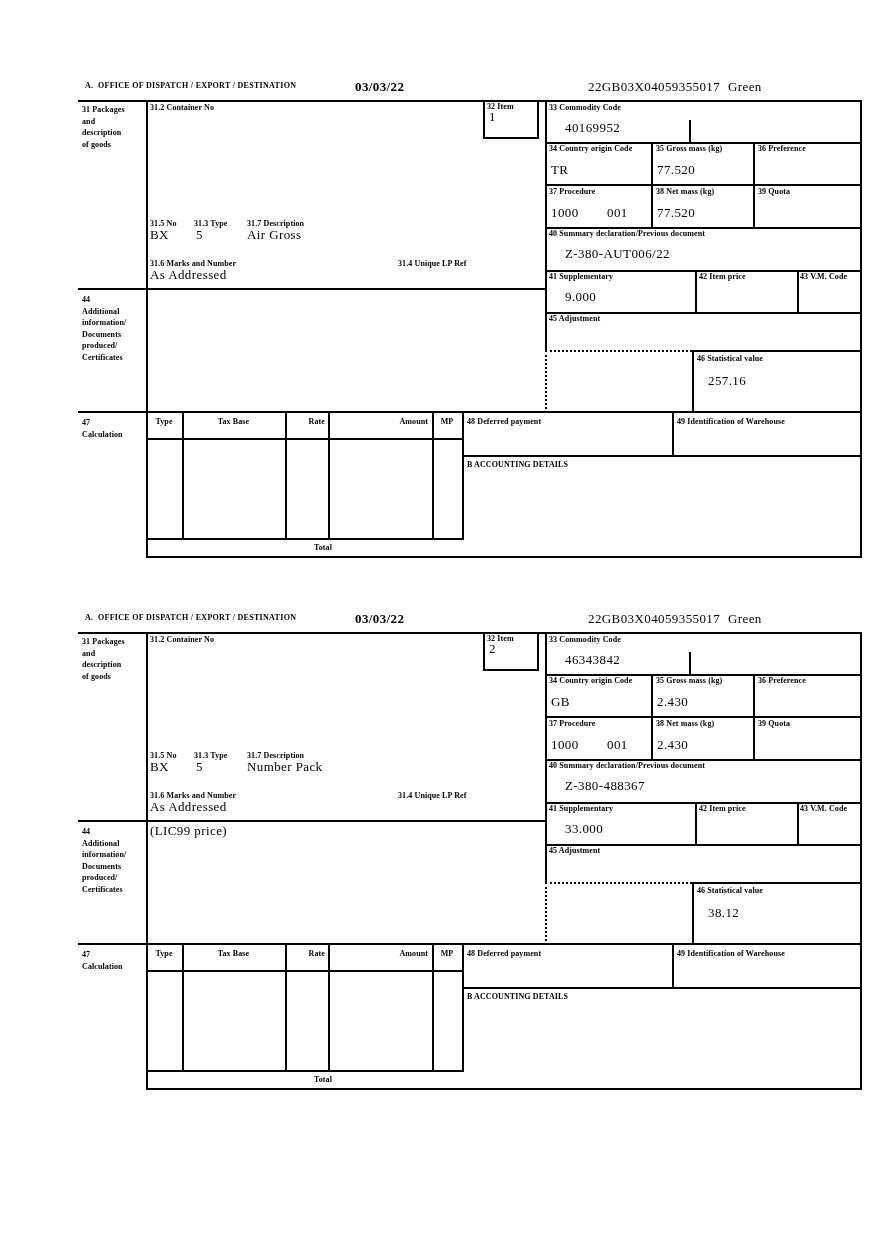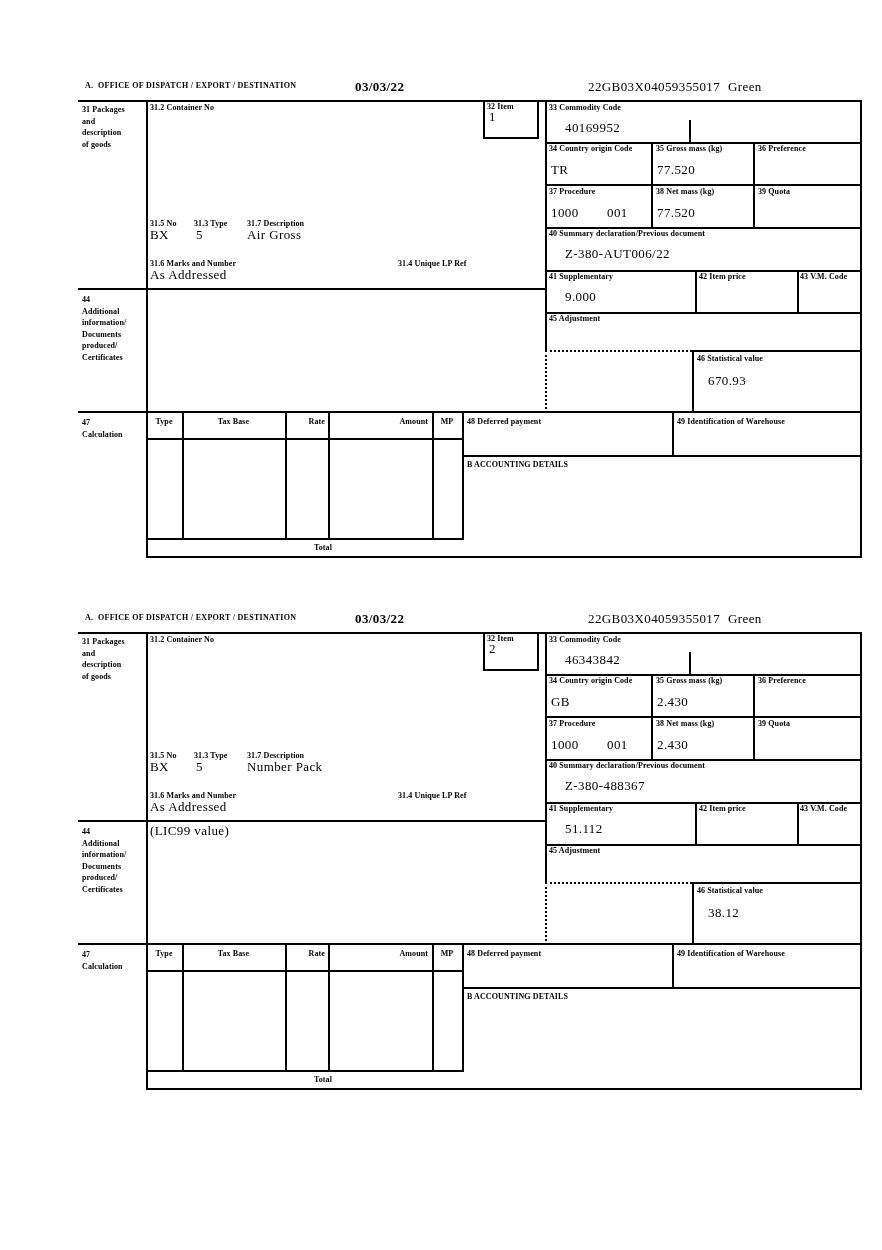--- a/index.html
+++ b/index.html
@@ -113,21 +113,21 @@
     <div class="val" style="left:565px;top:168px">Z-380-AUT006/22</div>
 
     <div class="lbl" style="left:549px;top:194px">41 Supplementary</div>
     <div class="lbl" style="left:699px;top:194px">42 Item price</div>
     <div class="lbl" style="left:800px;top:194px">43 V.M. Code</div>
     <div class="val" style="left:565px;top:211px">9.000</div>
 
     <div class="lbl" style="left:549px;top:236px">45 Adjustment</div>
 
     <div class="lbl" style="left:697px;top:276px">46 Statistical value</div>
-    <div class="val" style="left:708px;top:295px">670.93</div>
+    <div class="val" style="left:708px;top:295px">257.16</div>
 
     <div class="lbl calc-h" style="left:146px;width:36px;text-align:center">Type</div>
     <div class="lbl calc-h" style="left:182px;width:103px;text-align:center">Tax Base</div>
     <div class="lbl calc-h" style="left:285px;width:40px;text-align:right">Rate</div>
     <div class="lbl calc-h" style="left:328px;width:100px;text-align:right">Amount</div>
     <div class="lbl calc-h" style="left:432px;width:30px;text-align:center">MP</div>
 
     <div class="lbl" style="left:467px;top:339px">48 Deferred payment</div>
     <div class="lbl" style="left:677px;top:339px">49 Identification of Warehouse</div>
     <div class="lbl" style="left:467px;top:382px">B ACCOUNTING DETAILS</div>
@@ -194,21 +194,21 @@
     <div class="lbl" style="left:194px;top:141px">31.3 Type</div>
     <div class="lbl" style="left:247px;top:141px">31.7 Description</div>
     <div class="val" style="left:150px;top:149px">BX</div>
     <div class="val" style="left:196px;top:149px">5</div>
     <div class="val" style="left:247px;top:149px">Number Pack</div>
 
     <div class="lbl" style="left:150px;top:181px">31.6 Marks and Number</div>
     <div class="lbl" style="left:398px;top:181px">31.4 Unique LP Ref</div>
     <div class="val" style="left:150px;top:189px">As Addressed</div>
 
-    <div class="val" style="left:150px;top:213px">(LIC99 value)</div>
+    <div class="val" style="left:150px;top:213px">(LIC99 price)</div>
 
     <div class="lbl" style="left:549px;top:25px">33 Commodity Code</div>
     <div class="val" style="left:565px;top:42px">46343842</div>
 
     <div class="lbl" style="left:549px;top:66px">34 Country origin Code</div>
     <div class="lbl" style="left:656px;top:66px">35 Gross mass (kg)</div>
     <div class="lbl" style="left:758px;top:66px">36 Preference</div>
     <div class="val" style="left:551px;top:84px">GB</div>
     <div class="val" style="left:657px;top:84px">2.430</div>
 
@@ -218,21 +218,21 @@
     <div class="val" style="left:551px;top:127px">1000</div>
     <div class="val" style="left:607px;top:127px">001</div>
     <div class="val" style="left:657px;top:127px">2.430</div>
 
     <div class="lbl" style="left:549px;top:151px">40 Summary declaration/Previous document</div>
     <div class="val" style="left:565px;top:168px">Z-380-488367</div>
 
     <div class="lbl" style="left:549px;top:194px">41 Supplementary</div>
     <div class="lbl" style="left:699px;top:194px">42 Item price</div>
     <div class="lbl" style="left:800px;top:194px">43 V.M. Code</div>
-    <div class="val" style="left:565px;top:211px">51.112</div>
+    <div class="val" style="left:565px;top:211px">33.000</div>
 
     <div class="lbl" style="left:549px;top:236px">45 Adjustment</div>
 
     <div class="lbl" style="left:697px;top:276px">46 Statistical value</div>
     <div class="val" style="left:708px;top:295px">38.12</div>
 
     <div class="lbl calc-h" style="left:146px;width:36px;text-align:center">Type</div>
     <div class="lbl calc-h" style="left:182px;width:103px;text-align:center">Tax Base</div>
     <div class="lbl calc-h" style="left:285px;width:40px;text-align:right">Rate</div>
     <div class="lbl calc-h" style="left:328px;width:100px;text-align:right">Amount</div>

